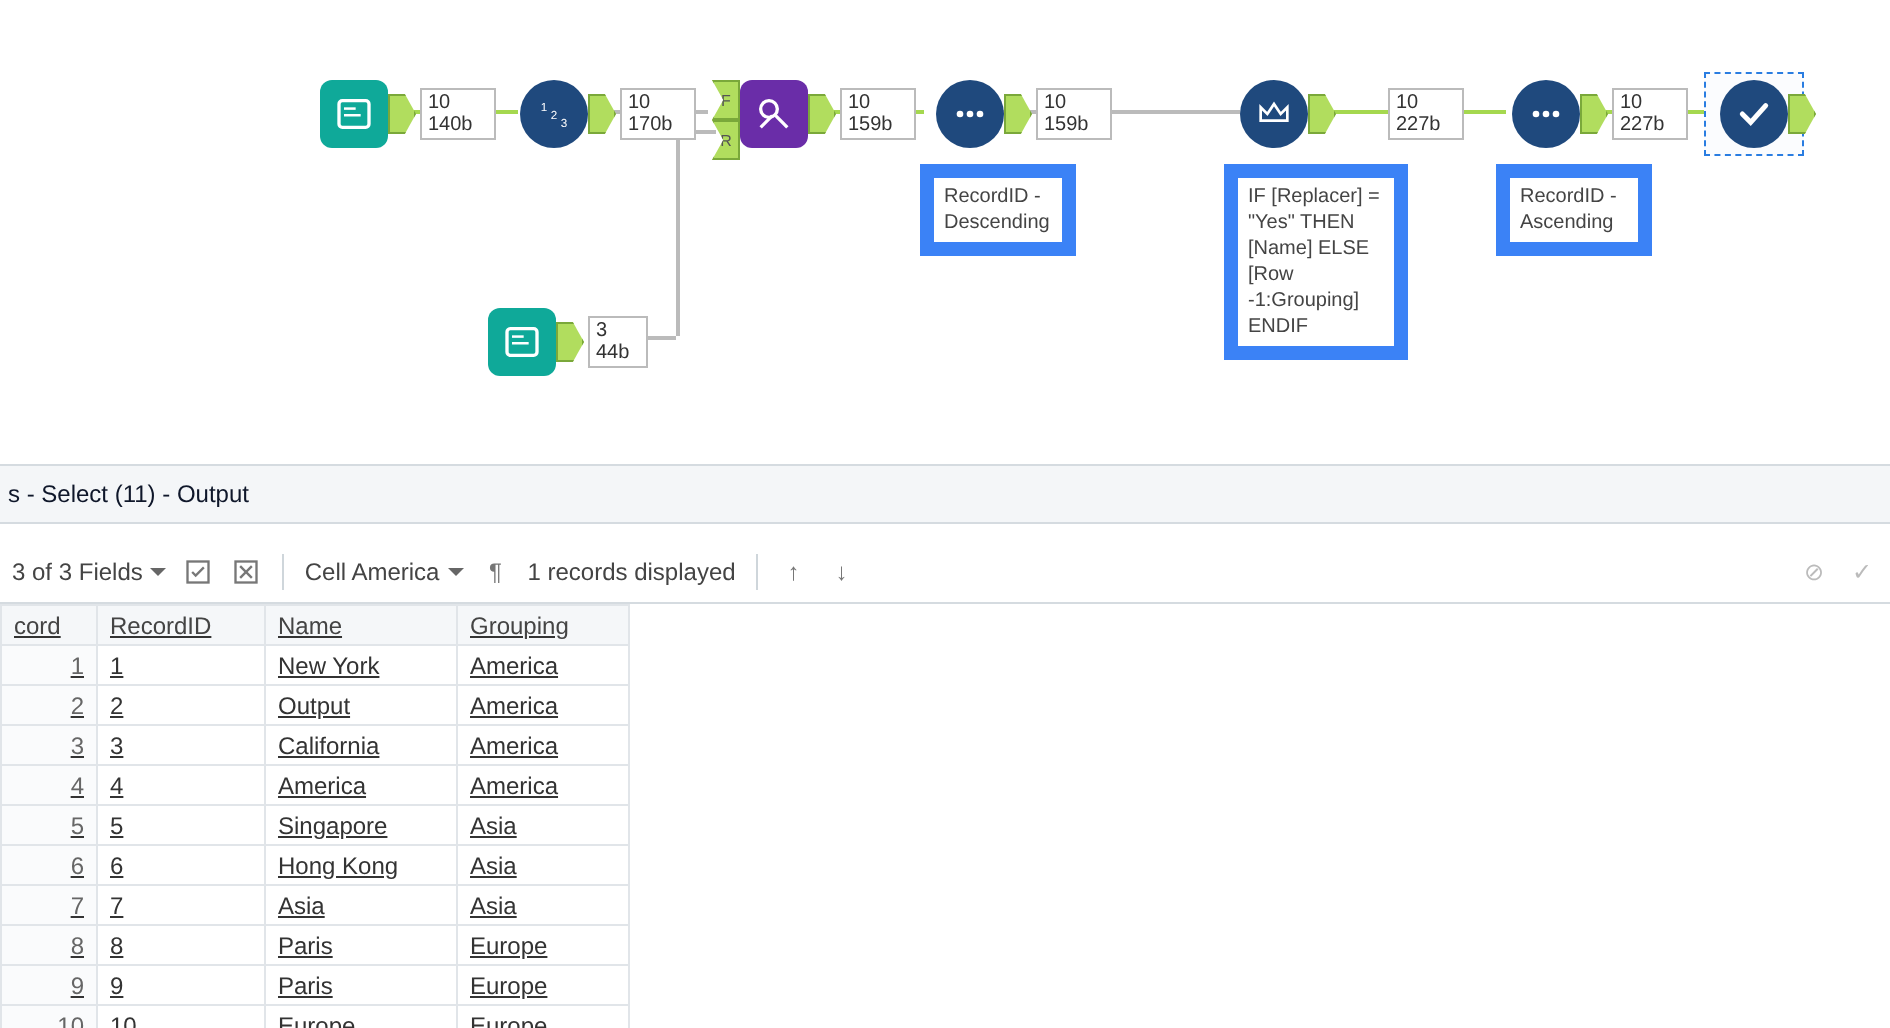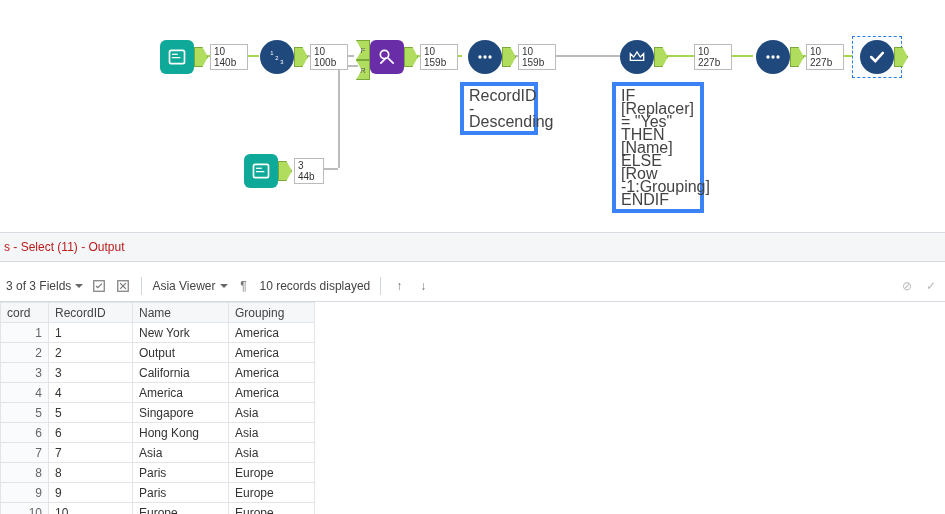--- a/index.html
+++ b/index.html
@@ -13,40 +13,40 @@
   .tool.blue { background: #1f497d; border-radius: 50%; }
   .tool.purple { background: #6a2da8; }
   .tool svg { width: 20px; height: 20px; }
 
   .anchor { position: absolute; width: 14px; height: 20px; background: #b1dd5e; border: 1px solid #7aa83a; display: flex; align-items: center; justify-content: center; font-size: 8px; color: #555; }
   .anchor.in { clip-path: polygon(0 0, 100% 0, 100% 100%, 0 100%, 40% 50%); }
   .anchor.out { clip-path: polygon(0 0, 60% 0, 100% 50%, 60% 100%, 0 100%); }
 
   .stat { position: absolute; width: 38px; height: 26px; background: #fff; border: 1px solid #bbb; font-size: 10px; line-height: 11px; padding: 1px 3px; }
 
-  .annot { position: absolute; background: #fff; border: 4px solid #3b82f6; font-size: 16px; color: #444; padding: 3px 5px; line-height: 13px; }
+  .annot { position: absolute; background: #fff; border: 7px solid #3b82f6; font-size: 10px; color: #444; padding: 3px 5px; line-height: 13px; }
 
   .wire { position: absolute; background: #bbb; height: 2px; }
   .wirev { position: absolute; background: #bbb; width: 2px; }
   .wireg { background: #a5d84f; }
 
   .selected-box { position: absolute; border: 1px dashed #2a7de1; background: rgba(42,125,225,0.02); }
 
   
-  .results-header { position: absolute; top: 232px; left: 0; right: 0; height: 30px; background: #f4f6f8; border-top: 1px solid #d5dbe0; border-bottom: 1px solid #d5dbe0; display: flex; align-items: center; padding-left: 4px; font-size: 12px; color: #b91c1c; }
+  .results-header { position: absolute; top: 232px; left: 0; right: 0; height: 30px; background: #f4f6f8; border-top: 1px solid #d5dbe0; border-bottom: 1px solid #d5dbe0; display: flex; align-items: center; padding-left: 4px; font-size: 12px; color: #0f172a; }
 
   
   .toolbar { position: absolute; top: 270px; left: 0; right: 0; height: 32px; border-bottom: 1px solid #d5dbe0; display: flex; align-items: center; padding: 0 6px; gap: 8px; font-size: 12px; color: #444; }
   .toolbar .sep { width: 1px; height: 18px; background: #cfd6db; margin: 0 2px; }
   .toolbar .ico { width: 16px; height: 16px; display: inline-flex; align-items: center; justify-content: center; color: #777; }
   .toolbar .right { margin-left: auto; display: flex; gap: 8px; }
   .caret-down::after { content: ""; display: inline-block; margin-left: 4px; border: 4px solid transparent; border-top-color: #666; transform: translateY(2px); }
 
   
-  .grid { position: absolute; top: 302px; left: 0; right: 0; bottom: 0; overflow: hidden; }
+  .grid { position: absolute; top: 302px; left: 0; right: 0; bottom: 0; overflow: hidden; text-decoration: underline; }
   table { border-collapse: collapse; }
   th, td { border: 1px solid #e1e5e9; padding: 2px 6px; font-size: 12px; height: 20px; text-align: left; background: #fff; }
   th { background: #f5f7f9; font-weight: 400; color: #444; position: relative; }
   td.idx { text-align: right; color: #666; background: #fafbfc; }
   thead th:first-child { width: 48px; }
 </style>
 </head>
 <body>
 
 <div class="canvas">
@@ -78,21 +78,21 @@
   <div class="tool blue" style="left:260px; top:40px;">
     <svg viewBox="0 0 24 24">
         <text x="4" y="10" font-size="7" fill="#fff">1</text>
         <text x="10" y="15" font-size="7" fill="#fff">2</text>
         <text x="16" y="20" font-size="7" fill="#fff">3</text>
       </svg>
   </div>
   <div class="anchor out" style="left:294px; top:47px;"></div>
   <div class="stat" style="left:310px; top:44px;">
     <div>10</div>
-    <div>100b</div>
+    <div>170b</div>
   </div>
 
   <div class="anchor in" style="left:356px; top:40px;">
       <span>F</span>
     </div>
   <div class="anchor in" style="left:356px; top:60px;">
       <span>R</span>
     </div>
   <div class="tool purple" style="left:370px; top:40px;">
     <svg viewBox="0 0 24 24">
@@ -138,20 +138,21 @@
         <circle cx="6" cy="12" r="2" fill="#fff"></circle>
         <circle cx="12" cy="12" r="2" fill="#fff"></circle>
         <circle cx="18" cy="12" r="2" fill="#fff"></circle>
       </svg>
   </div>
   <div class="anchor out" style="left:790px; top:47px;"></div>
   <div class="stat" style="left:806px; top:44px;">
     <div>10</div>
     <div>227b</div>
   </div>
+  <div class="annot" style="left:748px; top:82px; width:78px;">RecordID - Ascending</div>
 
   <div class="selected-box" style="left:852px; top:36px; width:50px; height:42px;"></div>
   <div class="tool blue" style="left:860px; top:40px;">
     <svg viewBox="0 0 24 24">
         <path d="M5 12 L10 17 L19 7" fill="none" stroke="#fff" stroke-width="3" stroke-linecap="round"></path>
       </svg>
   </div>
   <div class="anchor out wireg" style="left:894px; top:47px; background:#b1dd5e;"></div>
 
   <div class="tool teal" style="left:244px; top:154px;">
@@ -181,23 +182,23 @@
       </svg>
     </span>
   <span class="ico">
       <svg width="14" height="14" viewBox="0 0 24 24">
         <rect x="3" y="3" width="18" height="18" fill="none" stroke="#777" stroke-width="2"></rect>
         <line x1="7" y1="7" x2="17" y2="17" stroke="#777" stroke-width="2"></line>
         <line x1="17" y1="7" x2="7" y2="17" stroke="#777" stroke-width="2"></line>
       </svg>
     </span>
   <span class="sep"></span>
-  <span class="caret-down">Asia Viewer</span>
+  <span class="caret-down">Cell America</span>
   <span class="ico">¶</span>
-  <span>10 records displayed</span>
+  <span>1 records displayed</span>
   <span class="sep"></span>
   <span class="ico">↑</span>
   <span class="ico">↓</span>
   <span class="right">
     <span class="ico" style="color:#bbb;">⊘</span>
     <span class="ico" style="color:#bbb;">✓</span>
   </span>
 </div>
 
 <div class="grid">

